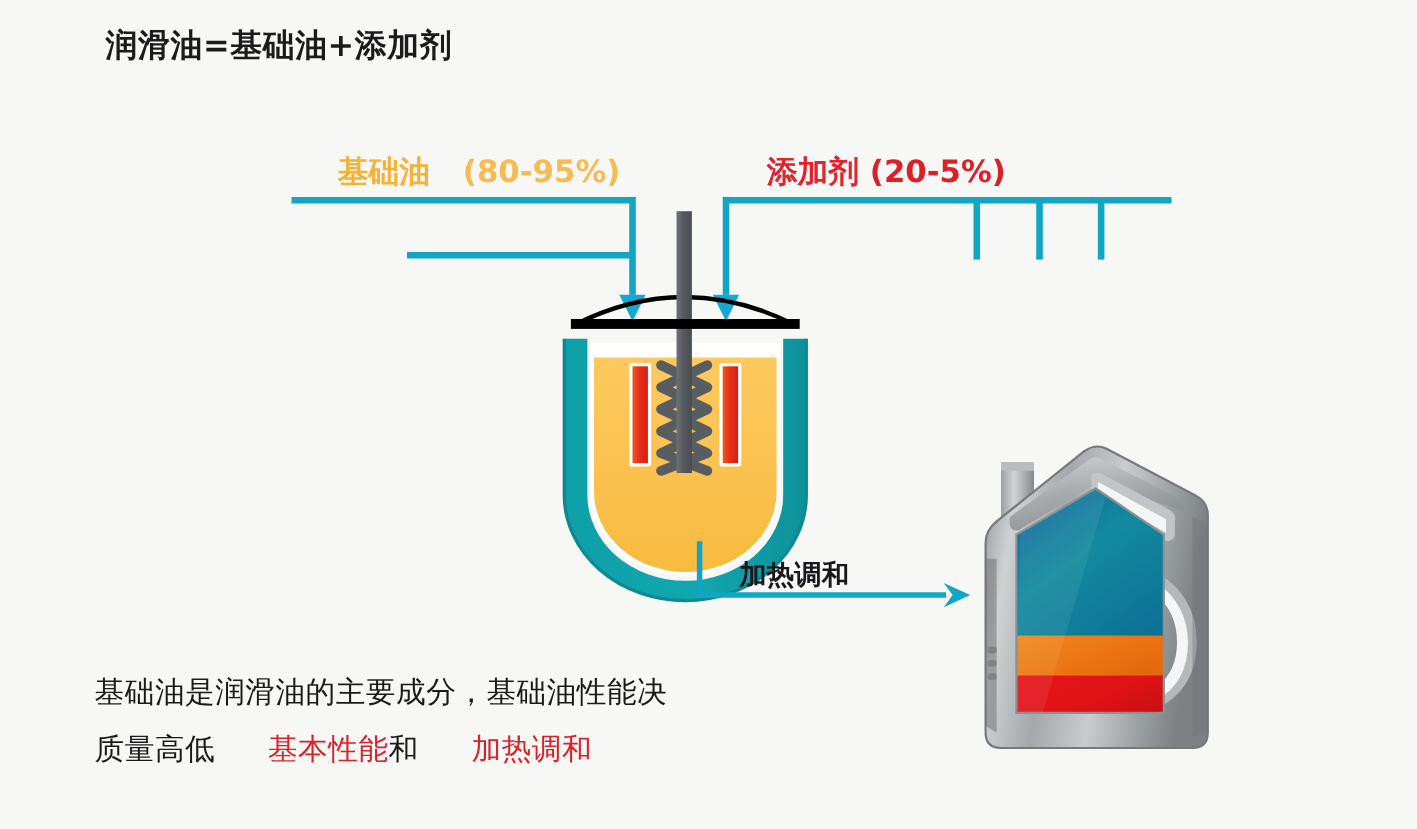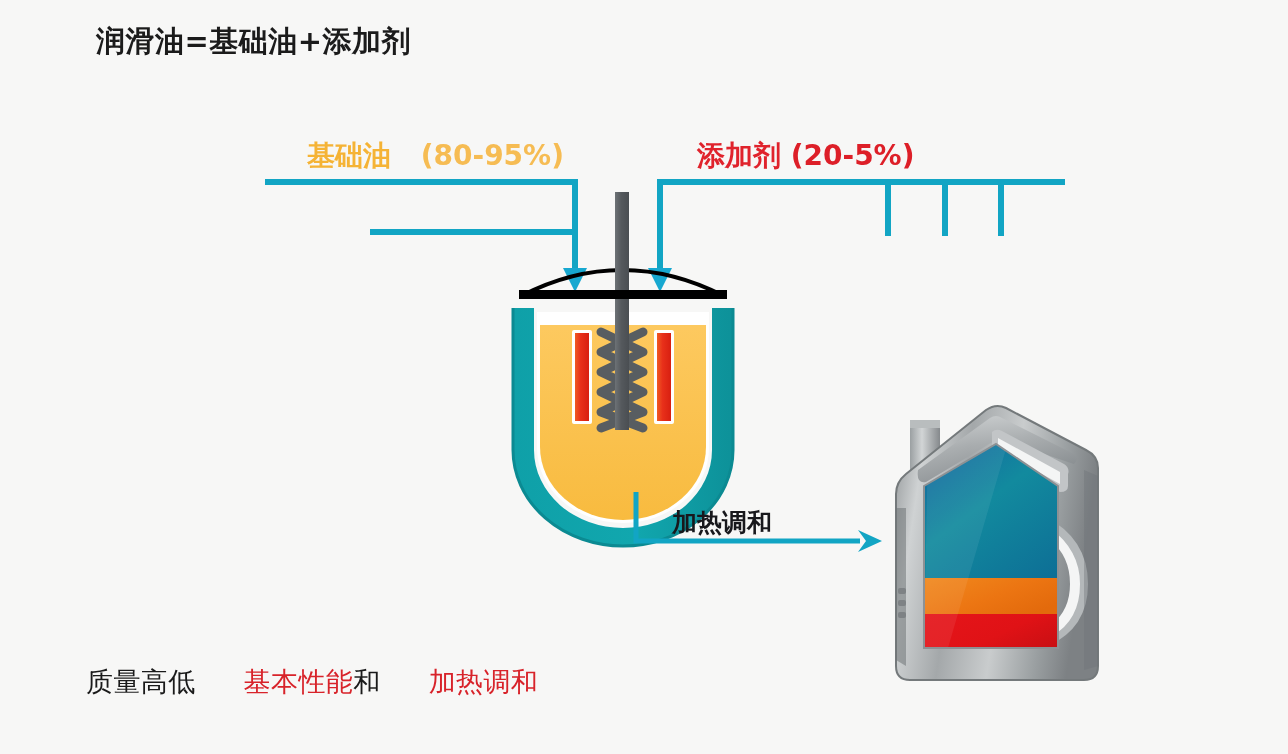--- a/index.html
+++ b/index.html
@@ -253,17 +253,17 @@
     <path d="M196,72 L210,78 L210,268 L196,272 Z" fill="#6f7477" opacity="0.4"></path>
 
     <g fill="#7e8285">
       <rect x="10" y="190" width="8" height="6" rx="2"></rect>
       <rect x="10" y="202" width="8" height="6" rx="2"></rect>
       <rect x="10" y="214" width="8" height="6" rx="2"></rect>
     </g>
   </svg>
 
   <div id="caption">
-    <br>
+    <span>基础油是润滑油的主要成分，基础油性能决</span><br>
     <span>质量高低</span><span class="hl">基本性能</span><span>和</span><span class="hl">加热调和</span>
   </div>
 
 </div>
 
 </body></html>

